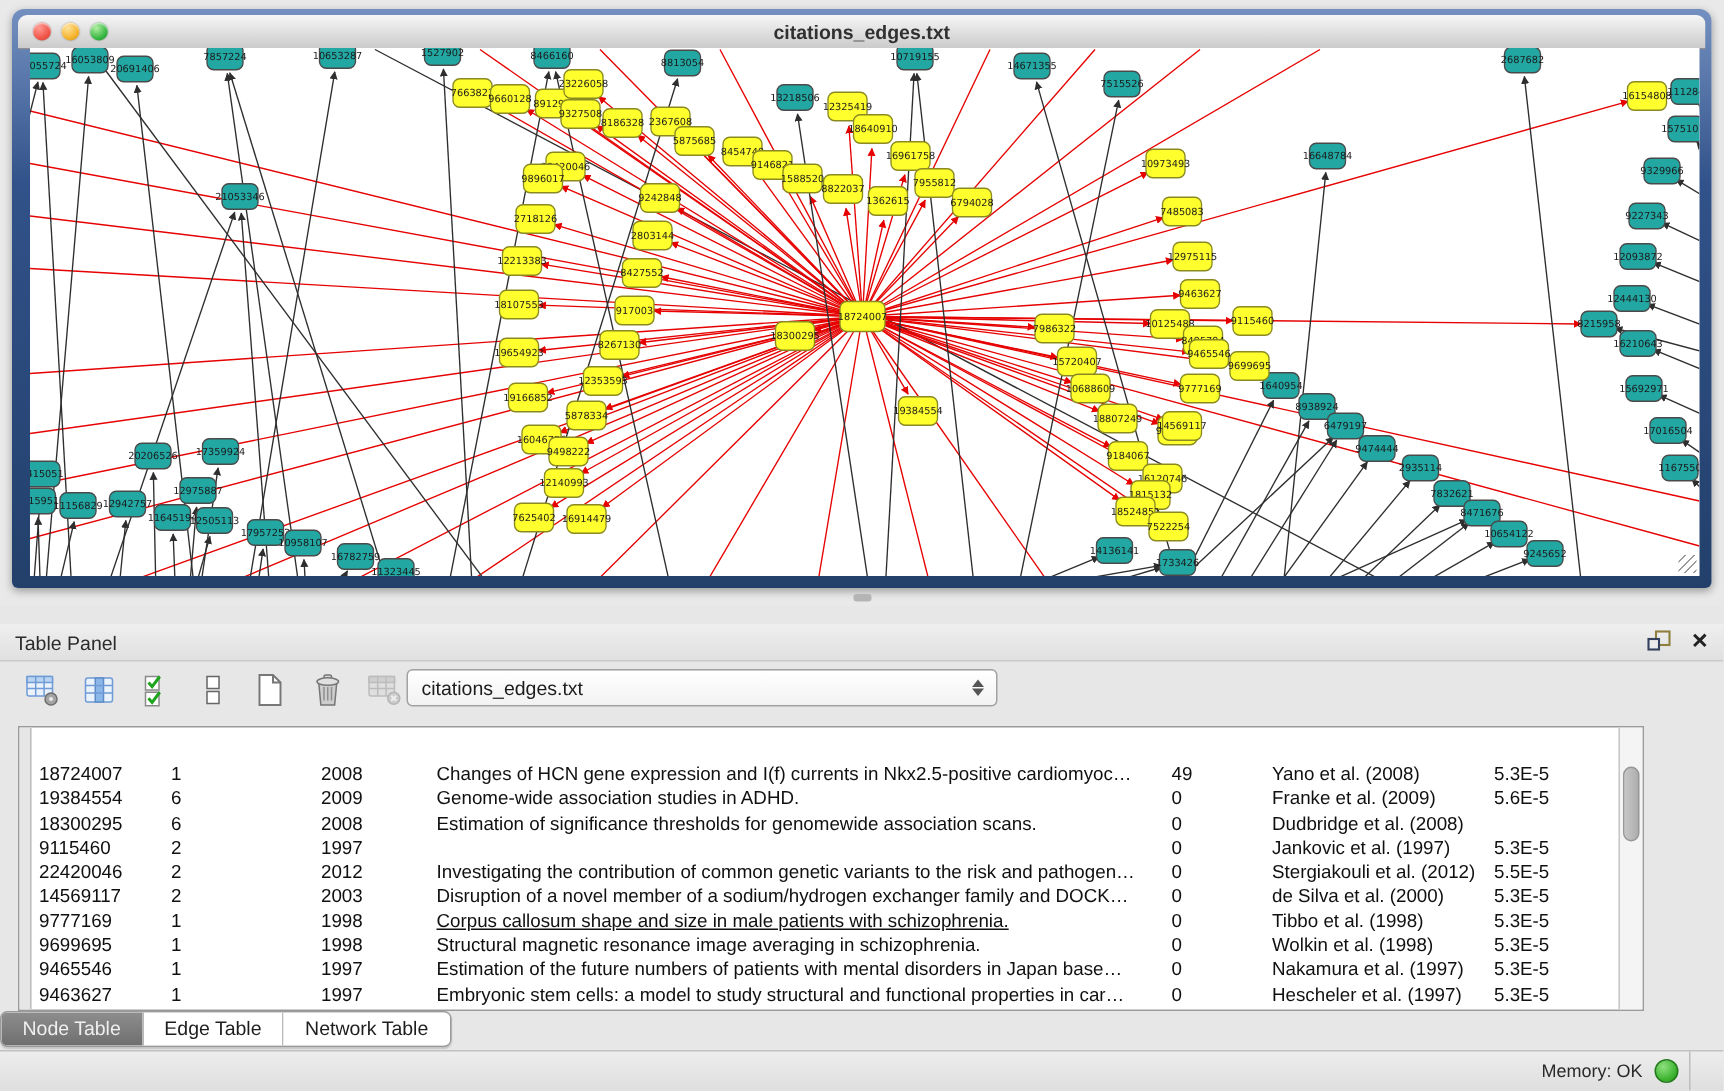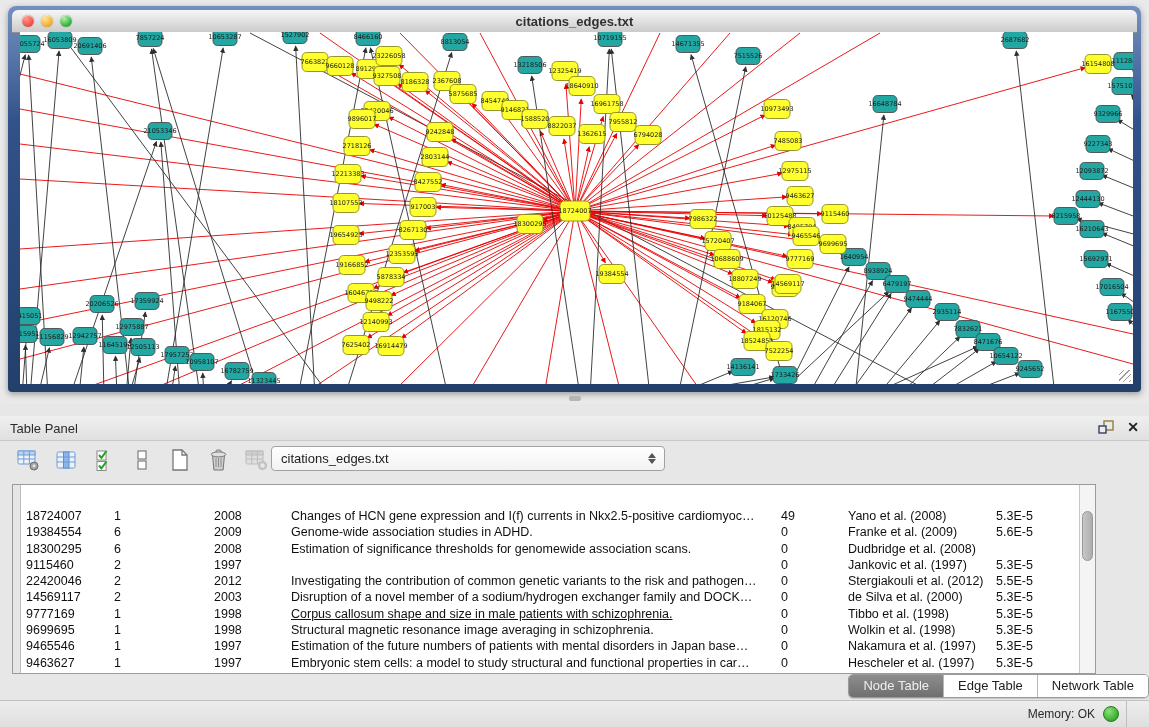--- a/index.html
+++ b/index.html
@@ -59,21 +59,21 @@
   .th.gray{background:linear-gradient(#e6e6e6,#d2d2d2);border-right:1px solid #b3b3b3;}
   .th .sort{font-size:10px;margin-right:3px;}
   .tbody{position:absolute;left:8px;top:23px;right:15px;bottom:0;}
   .tr{display:flex;height:16.3px;line-height:16.3px;}
   .td{box-sizing:border-box;padding-left:5px;font-size:12.5px;color:#101010;white-space:nowrap;
     overflow:hidden;}
   .vscroll{position:absolute;right:0;top:0;bottom:0;width:15px;background:#f4f4f4;border-left:1px solid #c6c6c6;}
   .vthumb{position:absolute;left:2px;right:2px;top:26px;height:48px;background:linear-gradient(90deg,#c7c7c7,#adadad);
     border:1px solid #979797;border-radius:6px;}
 
-  .tp-tabs{position:absolute;left:0;top:270px;width:100%;display:flex;justify-content:flex-end;}
+  .tp-tabs{position:absolute;left:0;top:270px;width:100%;display:flex;justify-content:flex-start;}
   .seg{display:flex;border:1px solid #9a9a9a;border-radius:5px;overflow:hidden;background:#fff;
     box-shadow:0 1px 1px rgba(0,0,0,.15);}
   .seg-btn{padding:2px 14px;font-size:13px;color:#1d1d1d;background:#fff;border-right:1px solid #b8b8b8;
     height:18px;line-height:18px;}
   .seg-btn:last-child{border-right:none;}
   .seg-btn.sel{background:linear-gradient(#8d8d8d,#6f6f6f);color:#efefef;}
 
   
   #statusbar{position:absolute;left:0;top:700px;width:1149px;height:27px;background:linear-gradient(#ededed,#dedede);
     border-top:1px solid #c2c2c2;}

